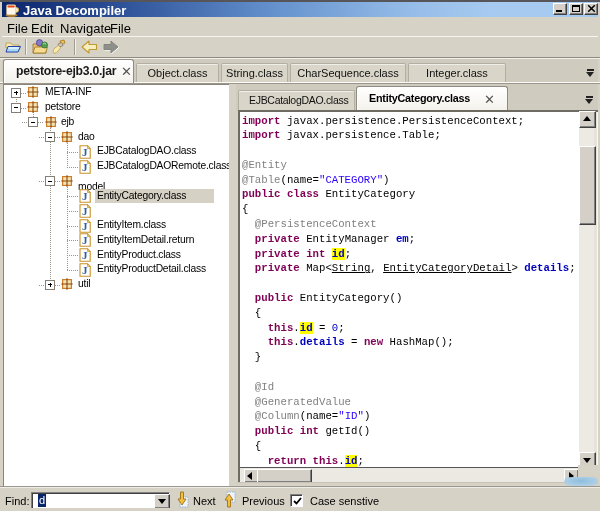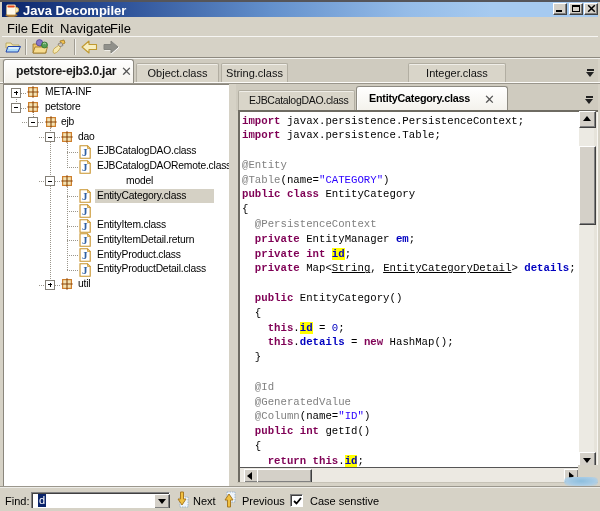--- a/index.html
+++ b/index.html
@@ -148,20 +148,21 @@
     <path d="M16.6 7.6 L9.6 1.6 V5.1 H2.6 V10.1 H9.6 V13.6 z" fill="#fff" stroke="#fff" stroke-width="1"></path>
     <path d="M16 7 L9 1 V4.5 H2 V9.5 H9 V13 z" fill="#90908a" stroke="#84847e" stroke-width="1" stroke-linejoin="round"></path>
   </svg>
 </div>
 <div class="abs" id="toolbar-bottom"></div>
 <div class="abs" id="toolbar-bottom2"></div>
 
 <div class="abs" id="tabstrip">
   <div class="abs tab-inactive" style="left:219px;width:67px;">String.class</div>
   <div class="abs tab-inactive" style="left:134px;width:83px;">Object.class</div>
+  <div class="abs tab-inactive" style="left:288px;width:116px;">CharSequence.class</div>
   <div class="abs tab-inactive" style="left:406px;width:98px;">Integer.class</div>
 </div>
 <div class="abs" id="strip-bottom"></div>
 <div class="abs" id="strip-bottom2"></div>
 <div class="abs tab-active" id="maintab-active">
   <span class="lbl">petstore-ejb3.0.jar</span>
   <span class="closex" style="left:117px;top:4px;">✕</span>
 </div>
 <div class="abs chev" style="left:586px;top:69px;">
     <div class="bar"></div>
@@ -230,21 +231,21 @@
       <div class="trow" style="left:93px;top:75.125px;">EJBCatalogDAORemote.class</div>
       <div class="doth" style="left:35px;top:96.375px;width:6px;"></div>
       <div class="doth" style="left:51px;top:96.375px;width:5px;"></div>
       <div class="ebox" style="left:41px;top:91.375px;">
         <div class="h"></div>
       </div>
       <svg style="position:absolute;left:57px;top:89.875px" width="12" height="12" viewBox="0 0 12 12">
         <rect x="1.6" y="1.6" width="8.8" height="8.8" fill="#f4e4b4" stroke="#cd7f2e" stroke-width="1.2"></rect>
         <path d="M6 0.3 V11.7 M0.3 6 H11.7" stroke="#87450a" stroke-width="1.1"></path>
       </svg>
-      <div class="trow" style="left:74px;top:90px;margin-left:48px;">model</div>
+      <div class="trow" style="left:74px;top:96px;">model</div>
       <div class="doth" style="left:63px;top:111.125px;width:11px;"></div>
       <svg style="position:absolute;left:75px;top:104.125px" width="12" height="14" viewBox="0 0 12 14">
         <path d="M1 0.8 h7.5 l2.7 2.7 v9.7 h-10.2 z" fill="#ffffff" stroke="#c8922a" stroke-width="1.1"></path>
         <path d="M8.5 0.8 l2.7 2.7 h-2.7 z" fill="#ecd292" stroke="#c8922a" stroke-width="0.7"></path>
         <text x="5.7" y="11" font-family="Liberation Serif" font-size="11" font-weight="bold" fill="#2e5fa3" text-anchor="middle">J</text>
       </svg>
       <div class="tsel" style="left:91px;top:103.925px;width:119px;height:14.5px;"></div>
       <div class="trow" style="left:93px;top:104.625px;">EntityCategory.class</div>
       <div class="doth" style="left:63px;top:125.875px;width:11px;"></div>
       <svg style="position:absolute;left:75px;top:118.875px" width="12" height="14" viewBox="0 0 12 14">

